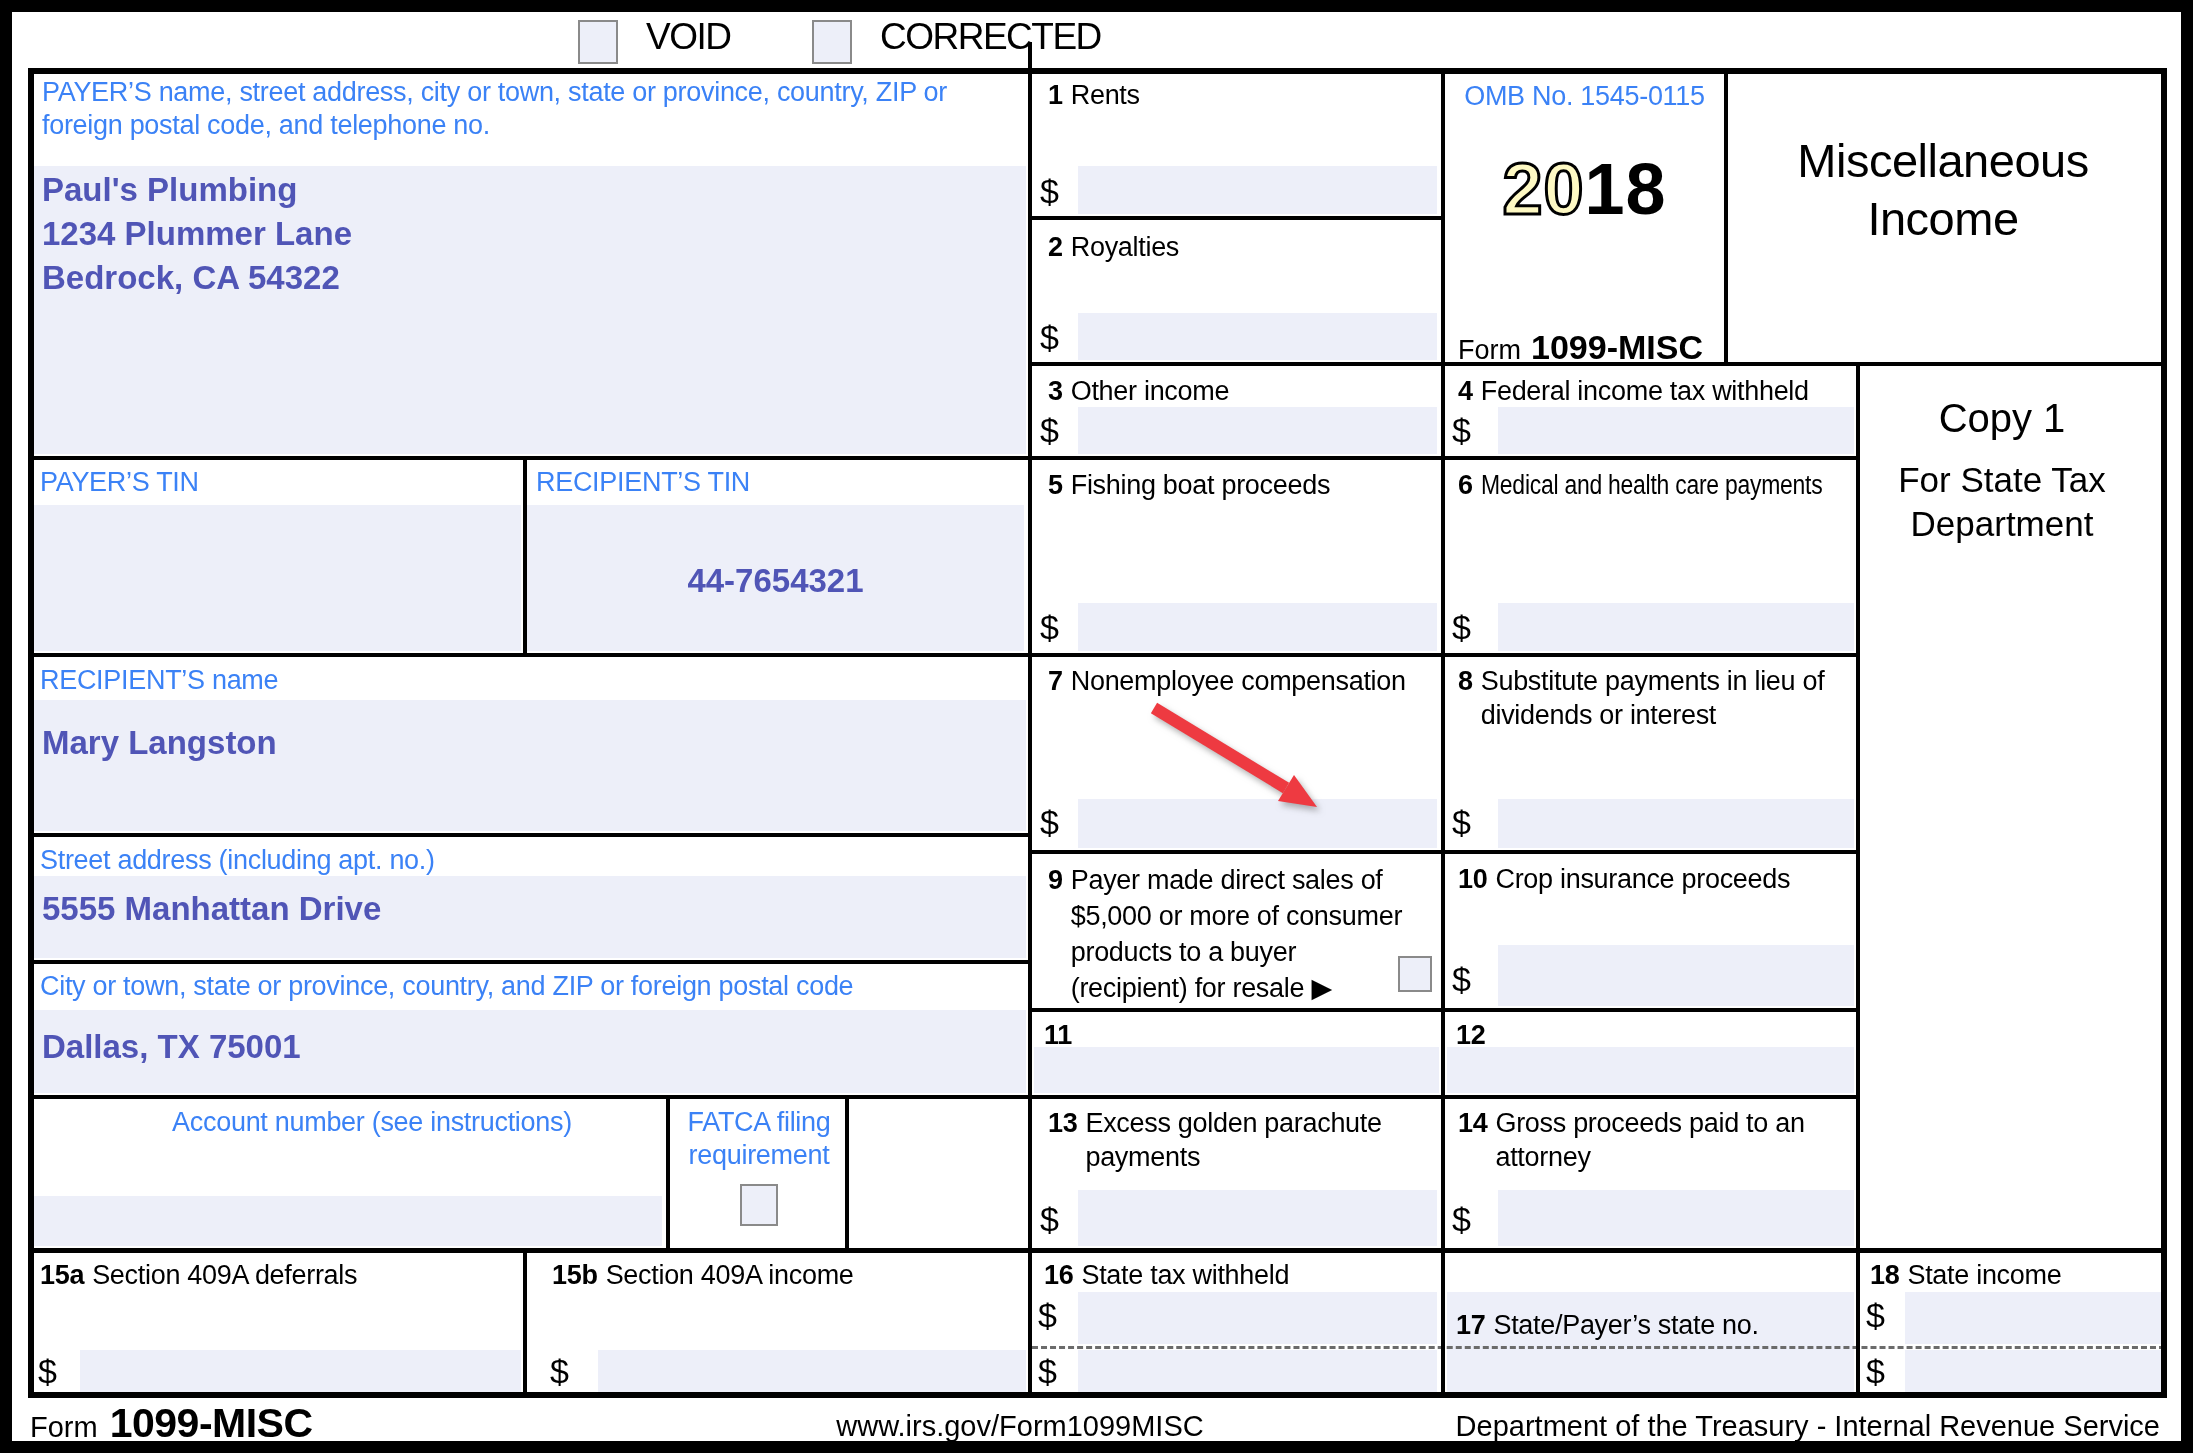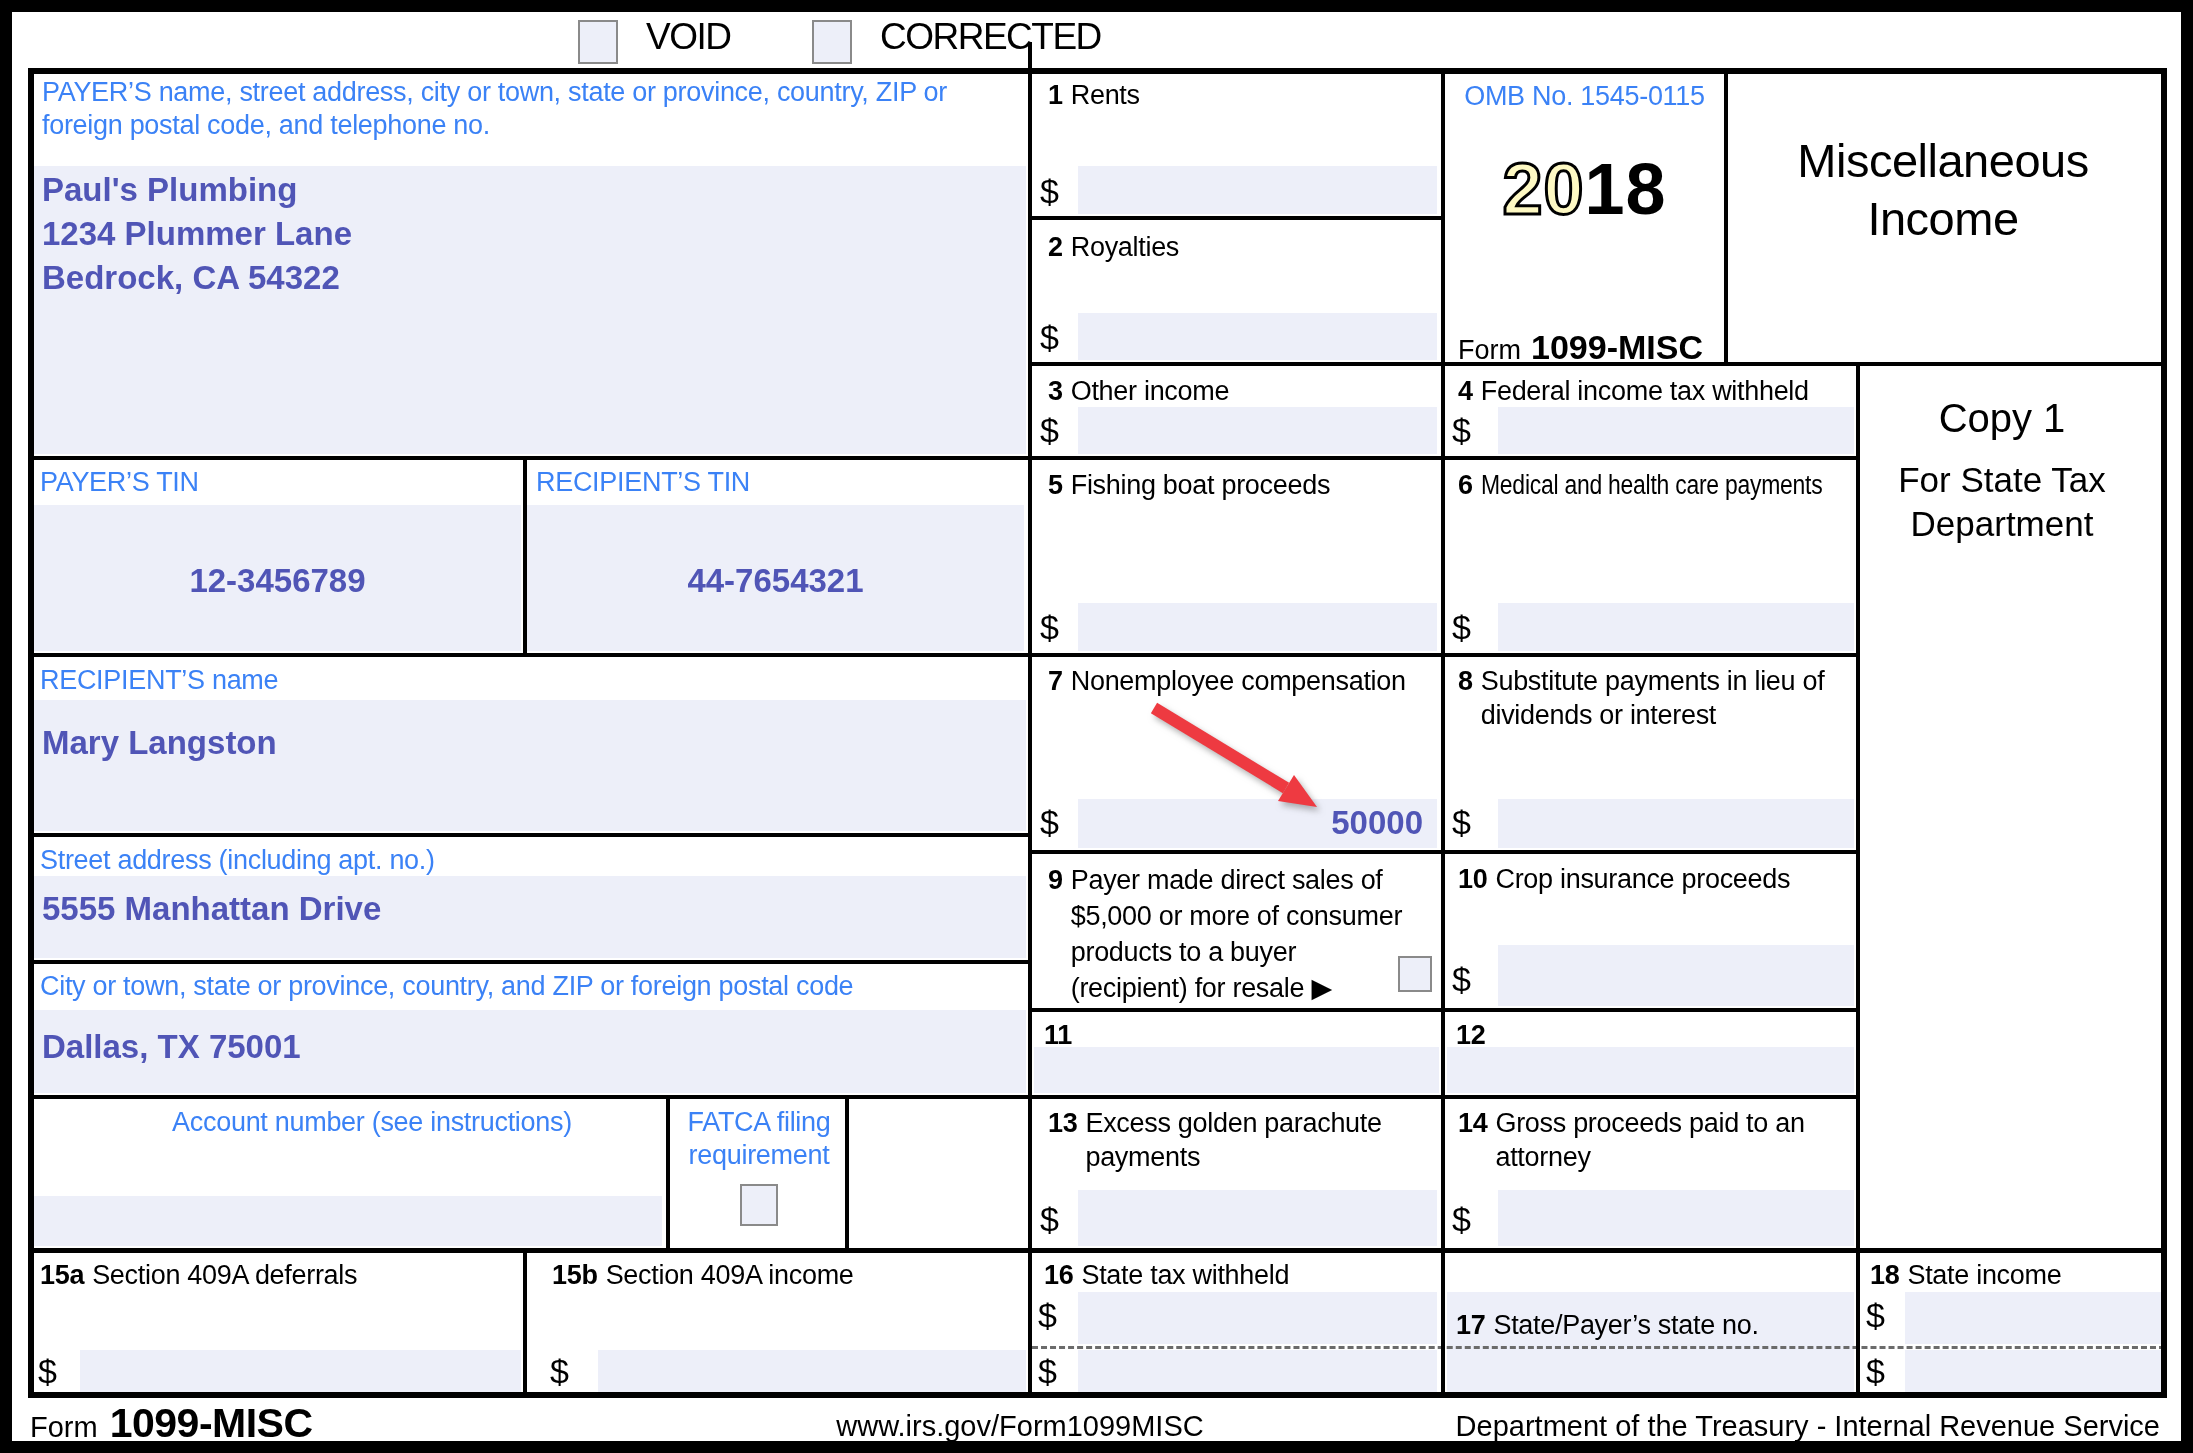--- a/index.html
+++ b/index.html
@@ -129,41 +129,39 @@
       <span class="n">4</span>
       <span>Federal income tax withheld</span>
     </div>
   <div class="dollar" style="left:1452px;top:411px;">$</div>
 
   <div class="bigtitle" style="left:1860px;top:396px;width:284px;font-size:40px;padding-right:12px;">Copy 1</div>
   <div class="bigtitle" style="left:1860px;top:458px;width:284px;font-size:35px;line-height:44px;padding-right:12px;">For State Tax Department</div>
 
   <div class="lbl" style="left:40px;top:466px;">PAYER’S TIN</div>
   <div class="lbl" style="left:536px;top:466px;">RECIPIENT’S TIN</div>
-  <div class="val blue" style="left:34px;top:562px;width:487px;text-align:center;">12-3456789</div>
   <div class="val blue" style="left:527px;top:562px;width:497px;text-align:center;">44-7654321</div>
   <div class="boxlbl" style="left:1048px;top:468px;">
       <span class="n">5</span>
       <span>Fishing boat proceeds</span>
     </div>
   <div class="dollar" style="left:1040px;top:608px;">$</div>
   <div class="boxlbl" style="left:1458px;top:468px;width:400px;">
       <span class="n">6</span>
       <span class="cond">Medical and health care payments</span>
     </div>
   <div class="dollar" style="left:1452px;top:608px;">$</div>
 
   <div class="lbl" style="left:40px;top:664px;">RECIPIENT’S name</div>
   <div class="val blue" style="left:42px;top:724px;">Mary Langston</div>
   <div class="boxlbl" style="left:1048px;top:664px;">
       <span class="n">7</span>
       <span>Nonemployee compensation</span>
     </div>
   <div class="dollar" style="left:1040px;top:803px;">$</div>
-  <div class="val blue" style="left:1078px;top:804px;width:345px;text-align:right;">50000</div>
   <div class="boxlbl" style="left:1458px;top:664px;width:392px;">
       <span class="n">8</span>
       <span>Substitute payments in lieu of dividends or interest</span>
     </div>
   <div class="dollar" style="left:1452px;top:803px;">$</div>
 
   <div class="lbl" style="left:40px;top:844px;">Street address (including apt. no.)</div>
   <div class="val blue" style="left:42px;top:890px;">5555 Manhattan Drive</div>
   <div class="boxlbl" style="left:1048px;top:862px;width:362px;line-height:36px;">
       <span class="n">9</span>

